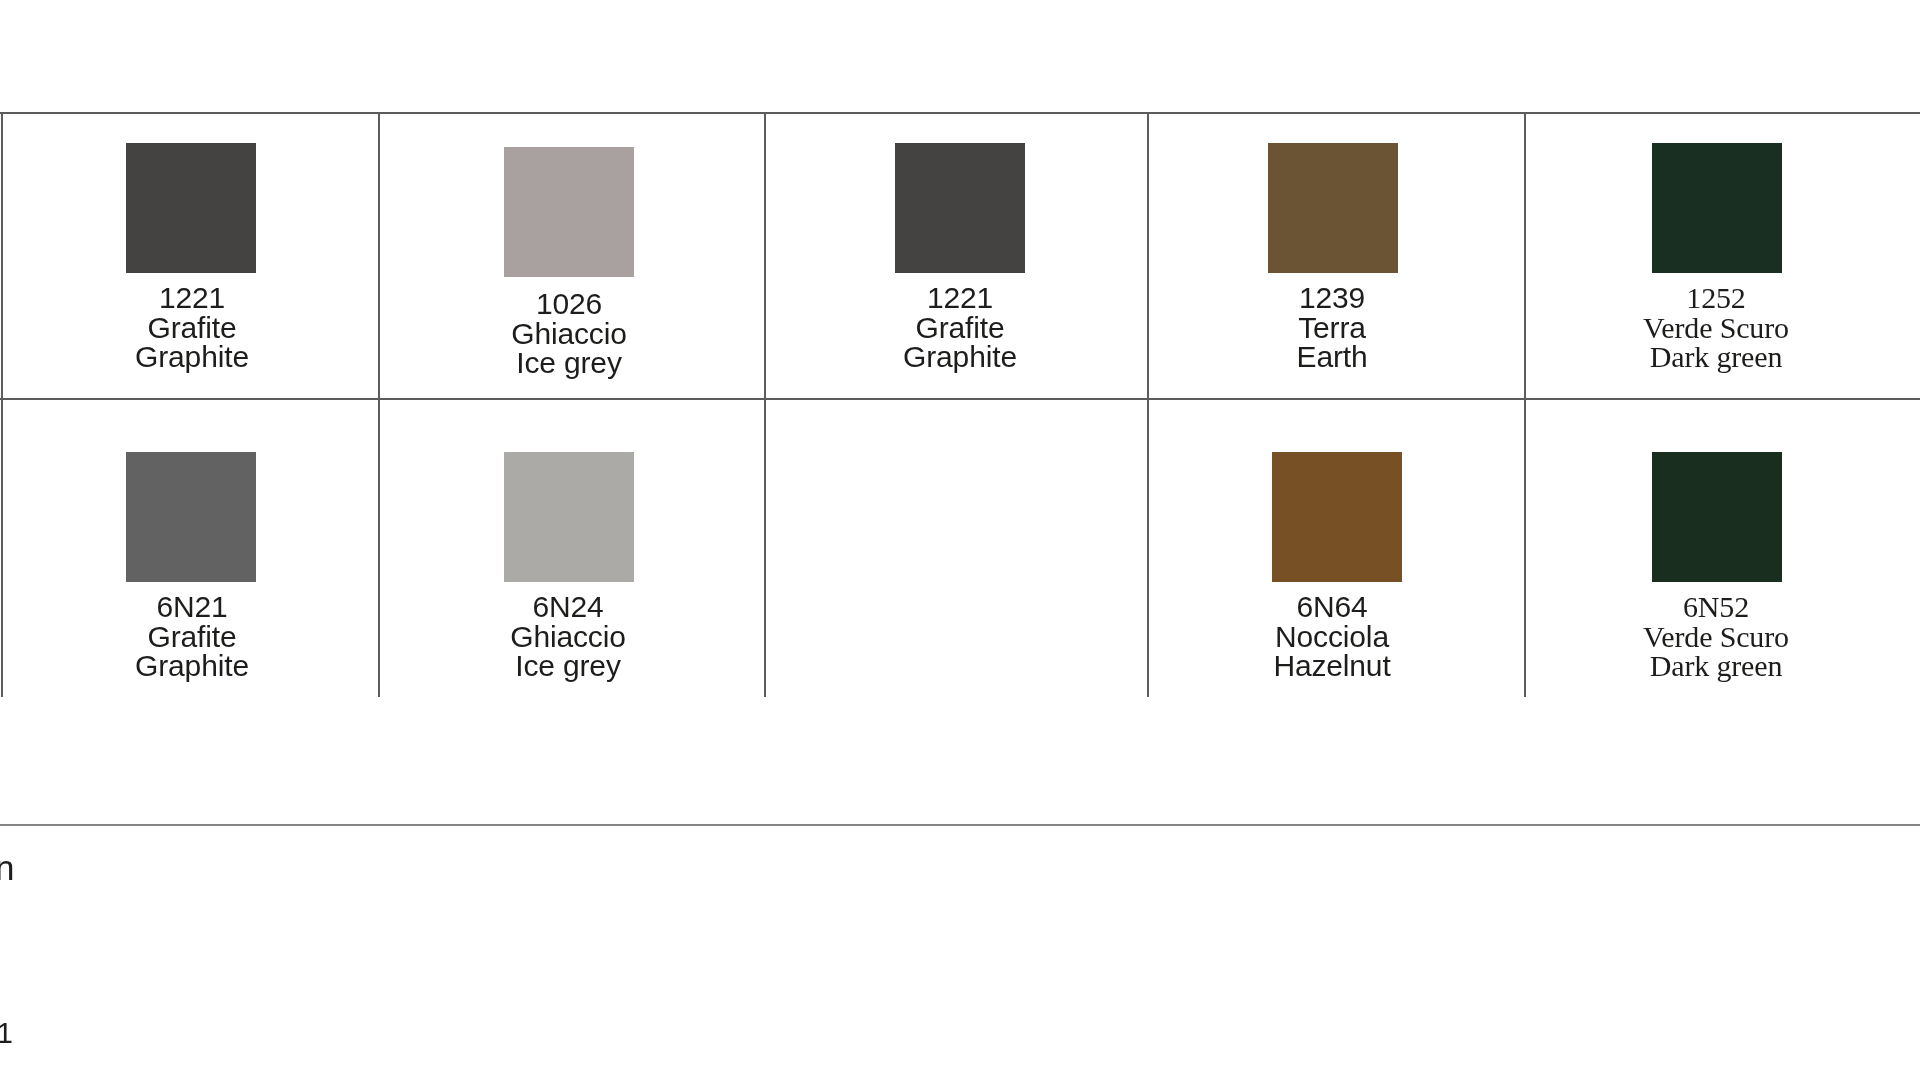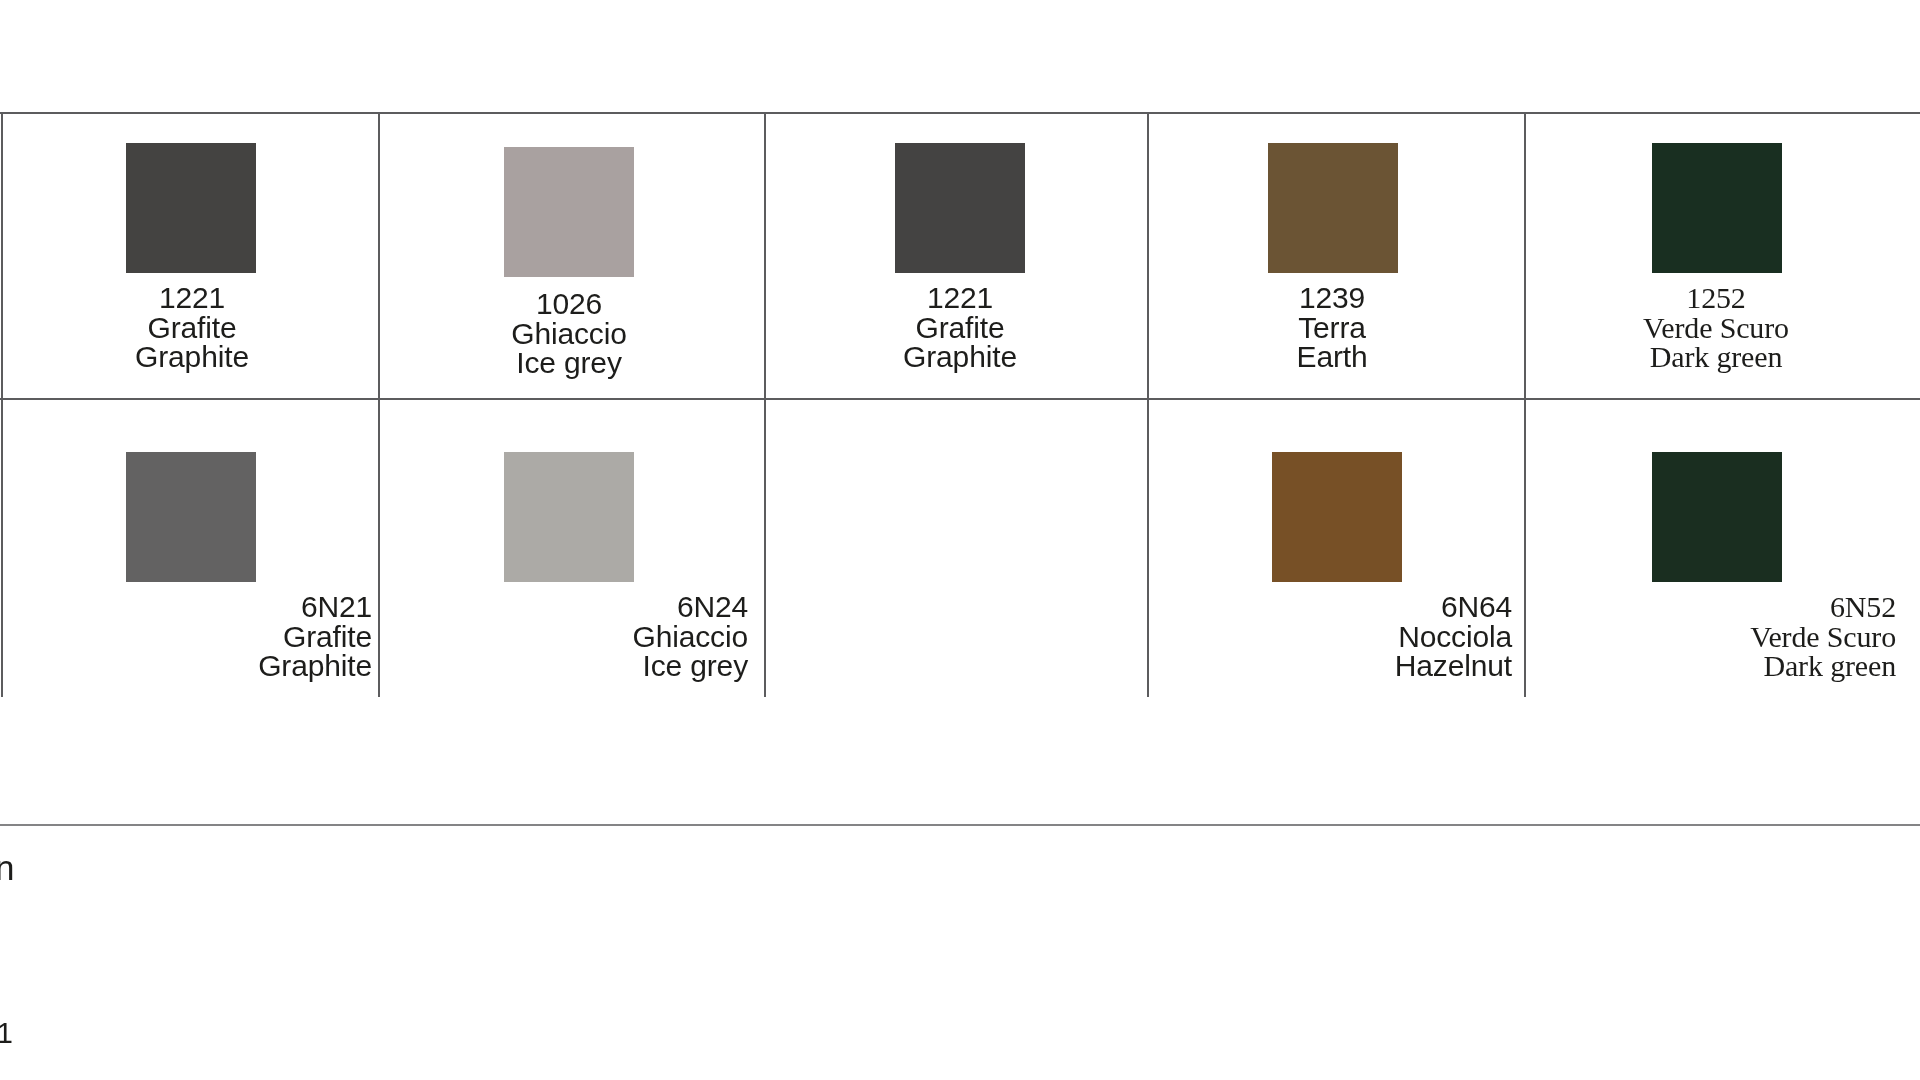--- a/index.html
+++ b/index.html
@@ -34,21 +34,21 @@
   .caption{position:absolute;width:360px;text-align:center;color:#1d1d1b;
            font-size:30px;line-height:29.6px;letter-spacing:-0.15px;transform:translateZ(0);}
   .caption span{display:block;}
 
   
   .r1{top:0;height:284px;}
   .r2{top:0;height:297px;}
   .r1 .swatch{top:29px;}
   .r1 .caption{top:169px;}
   .r2 .swatch{top:52px;}
-  .r2 .caption{top:192px;text-align:right;}
+  .r2 .caption{top:192px;}
 
   
   .c0{left:3px;width:375px;}
   .c1{left:380px;width:384px;}
   .c2{left:766px;width:381px;}
   .c3{left:1149px;width:375px;padding-left:36px;}
   .c4{left:1526px;width:394px;}
 
   .c0 .swatch{left:123px;} .c0 .caption{left:9px;}
   .c1 .swatch{left:124px;} .c1 .caption{left:9px;}

